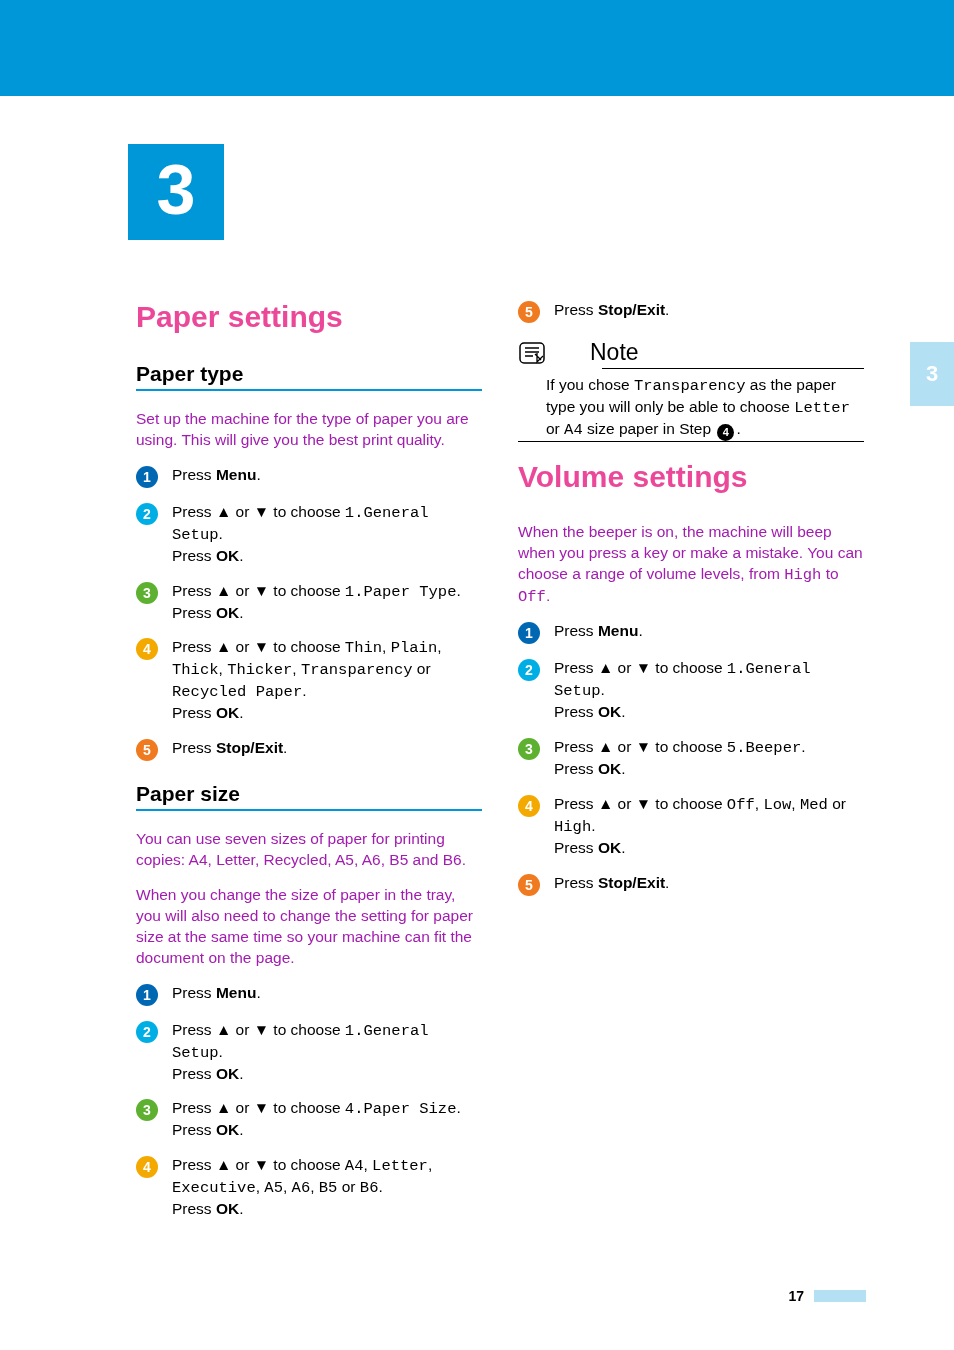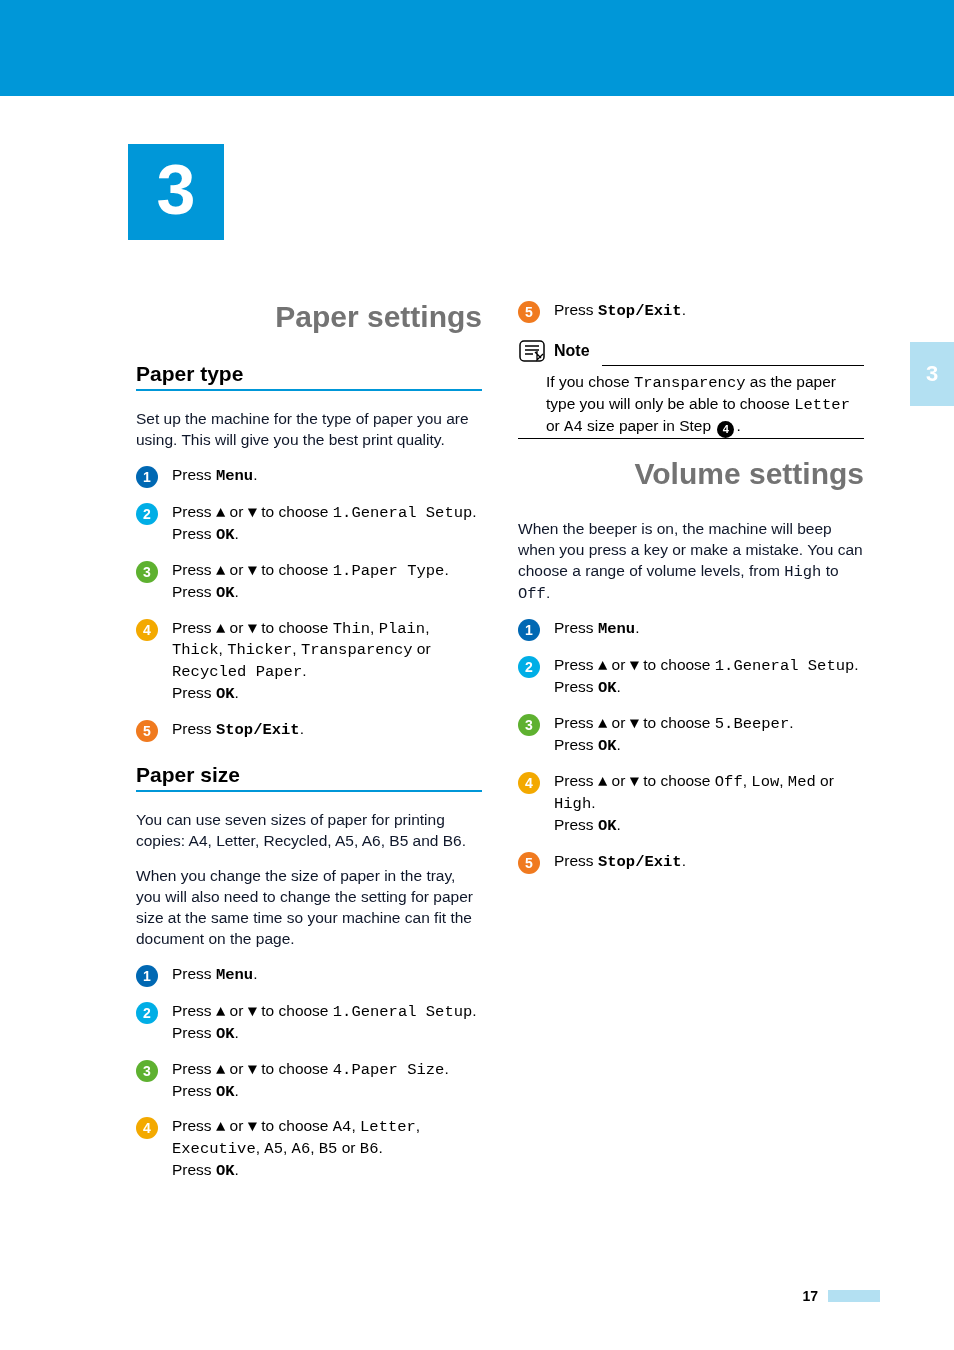--- a/index.html
+++ b/index.html
@@ -47,38 +47,37 @@
       gap: 36px;
     }
     .col {
       flex: 1;
       min-width: 0;
     }
     .h1 {
       font-size: 30px;
       font-weight: bold;
       margin-bottom: 28px;
-      color: #737373;
-      text-align: right;
+      color: #ec4899;
     }
     .h2-wrap {
       margin-bottom: 18px;
     }
     .h2 {
       font-size: 21px;
       font-weight: bold;
       color: #000;
       padding-bottom: 3px;
       border-bottom: 2px solid #0097d8;
       display: block;
     }
     .body-text {
       font-size: 15.5px;
       line-height: 1.35;
-      color: #0f172a;
+      color: #a21caf;
       margin-bottom: 14px;
       margin-top: 6px;
     }
     .step {
       display: flex;
       align-items: flex-start;
       margin-bottom: 14px;
       gap: 14px;
     }
     .step-num {
@@ -97,39 +96,40 @@
     .sn-blue { background: #0068b3; }
     .sn-cyan { background: #00aee6; }
     .sn-green { background: #5eb130; }
     .sn-yellow { background: #f3a900; }
     .sn-orange { background: #f07a1f; }
     .step-text {
       font-size: 15.5px;
       line-height: 1.35;
       color: #000;
     }
-    .step-text b { font-weight: bold; font-family: Liberation Mono, monospace; }
+    .step-text b { font-weight: bold; }
     .mono { font-family: "Courier New", Courier, monospace; }
     .note-head {
       display: flex;
       align-items: center;
       gap: 8px;
       margin-top: 16px;
       margin-bottom: 2px;
     }
     .note-icon {
       width: 28px;
       height: 24px;
       display: flex;
       align-items: center;
       justify-content: center;
     }
     .note-label {
-      font-size: 16px;
-      font-weight: bold;
+      font-size: 23px;
+      font-weight: normal;
+      margin-left: 36px;
     }
     .note-rule-wrap {
       position: relative;
       margin-bottom: 6px;
     }
     .note-rule {
       border-top: 1px solid #000;
       margin-left: 84px;
     }
     .note-body {
@@ -162,21 +162,21 @@
       color: #fff;
       font-size: 22px;
       font-weight: bold;
       display: flex;
       align-items: center;
       justify-content: center;
     }
     .footer {
       position: absolute;
       bottom: 46px;
-      right: 74px;
+      right: 88px;
       display: flex;
       align-items: center;
       gap: 10px;
     }
     .footer-pagenum {
       font-size: 14px;
       font-weight: bold;
     }
     .footer-bar {
       width: 52px;

